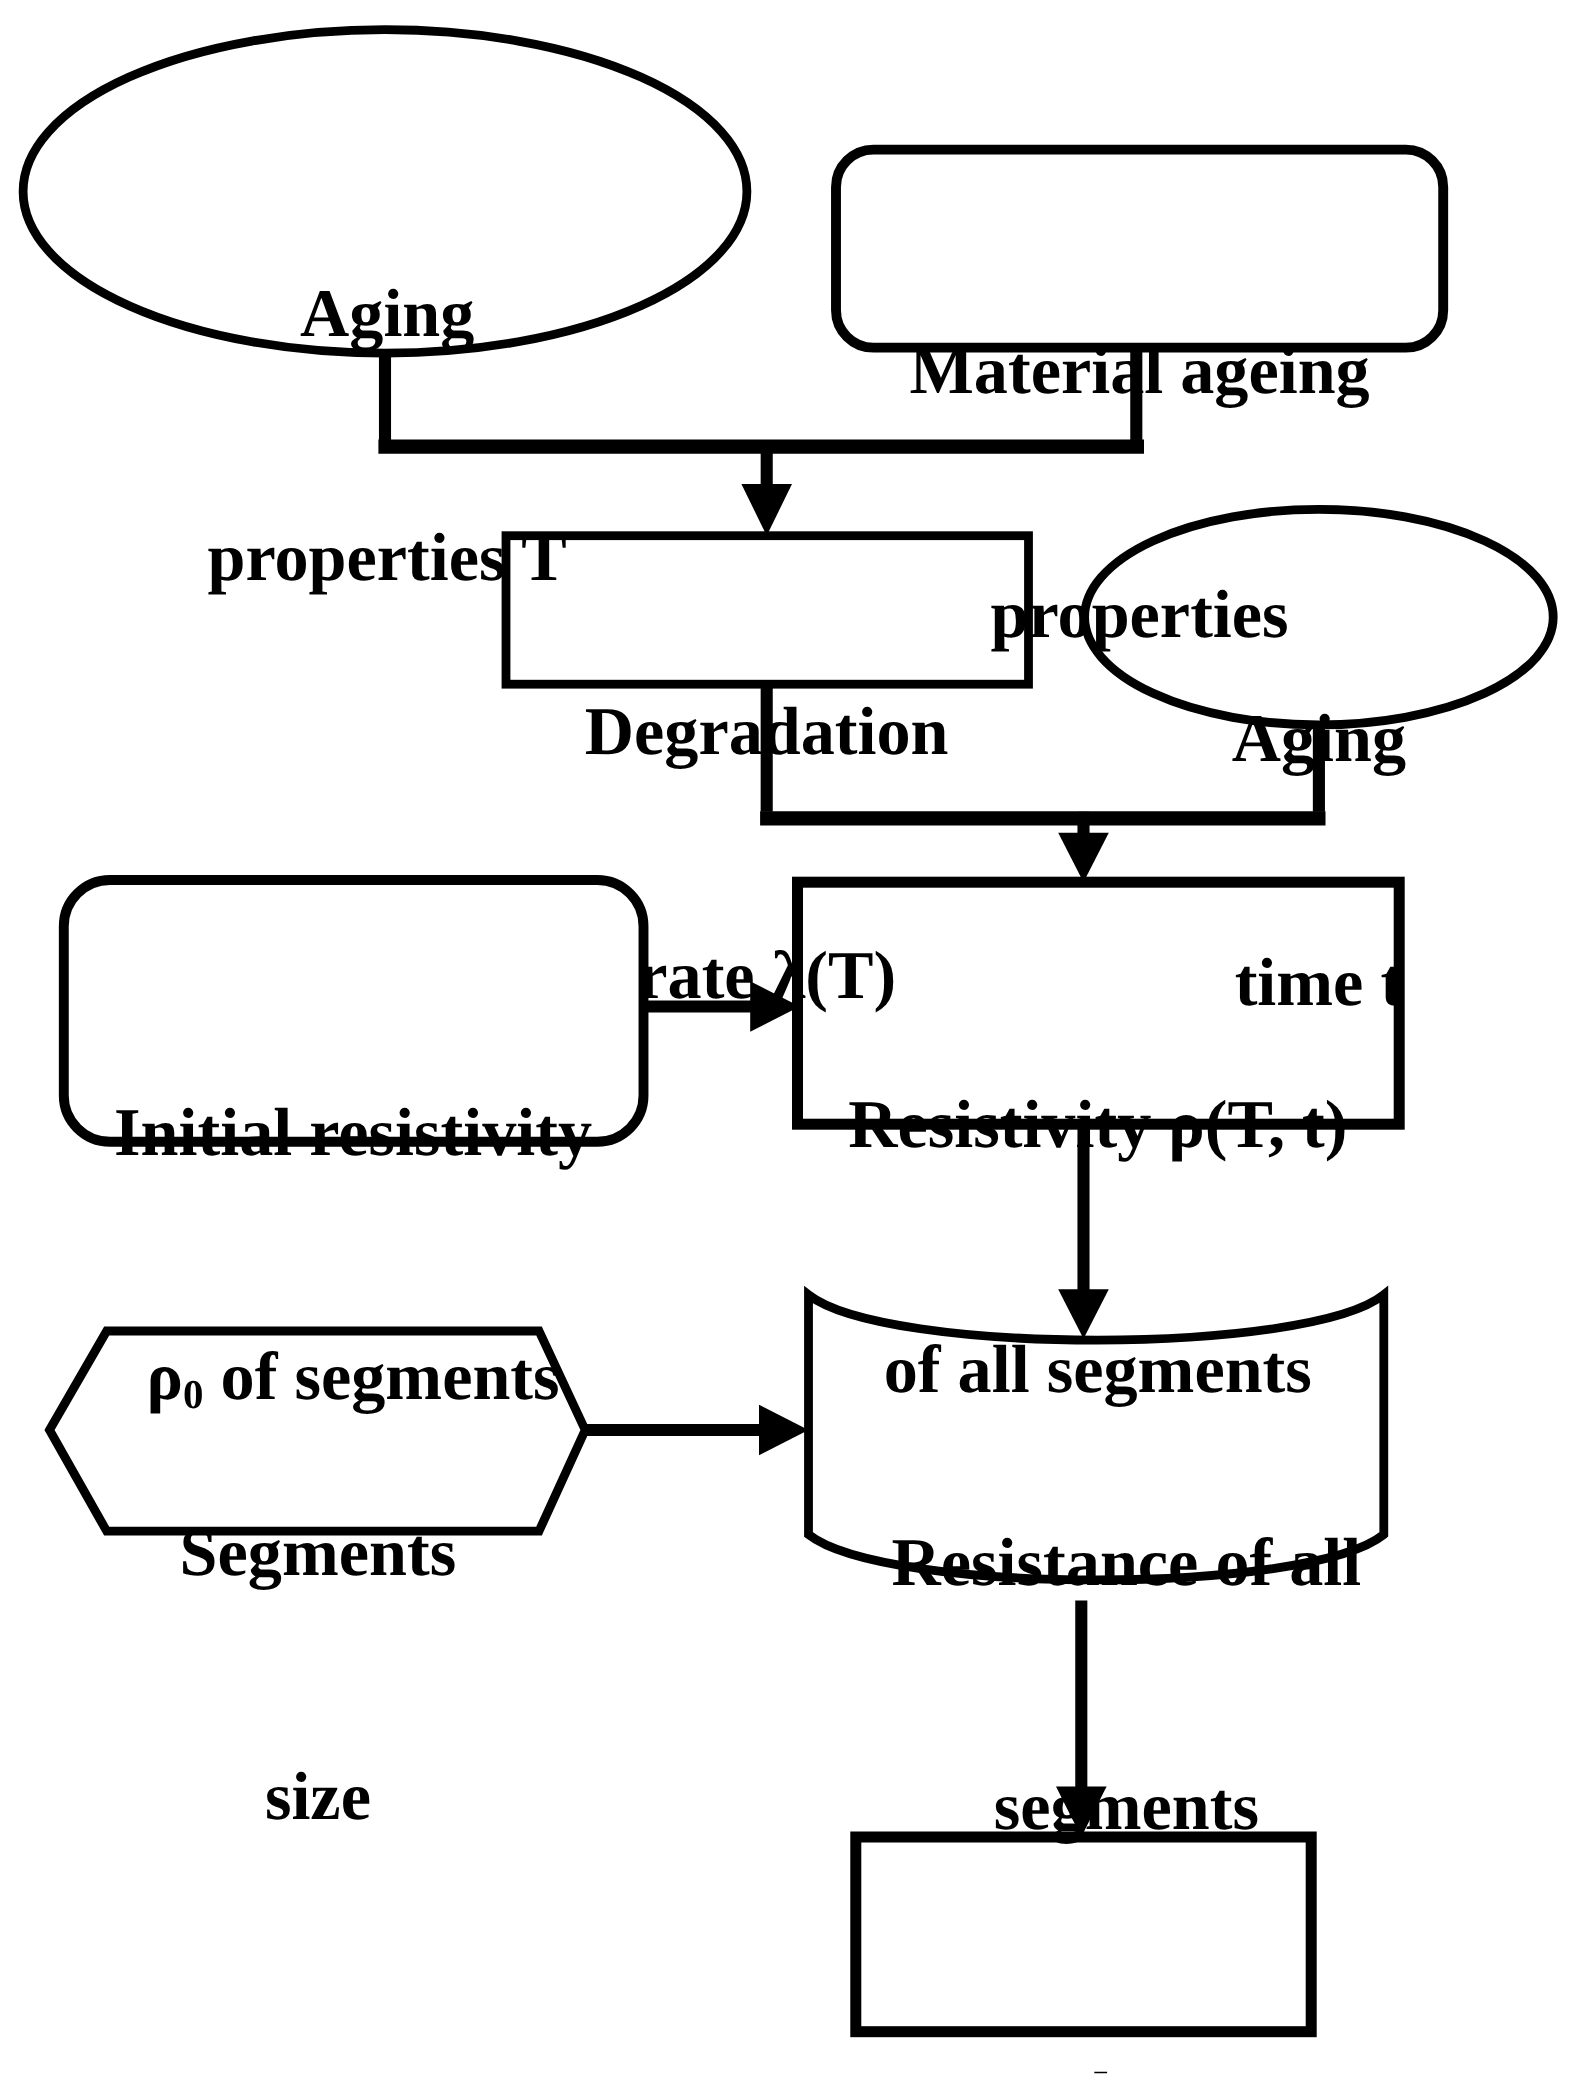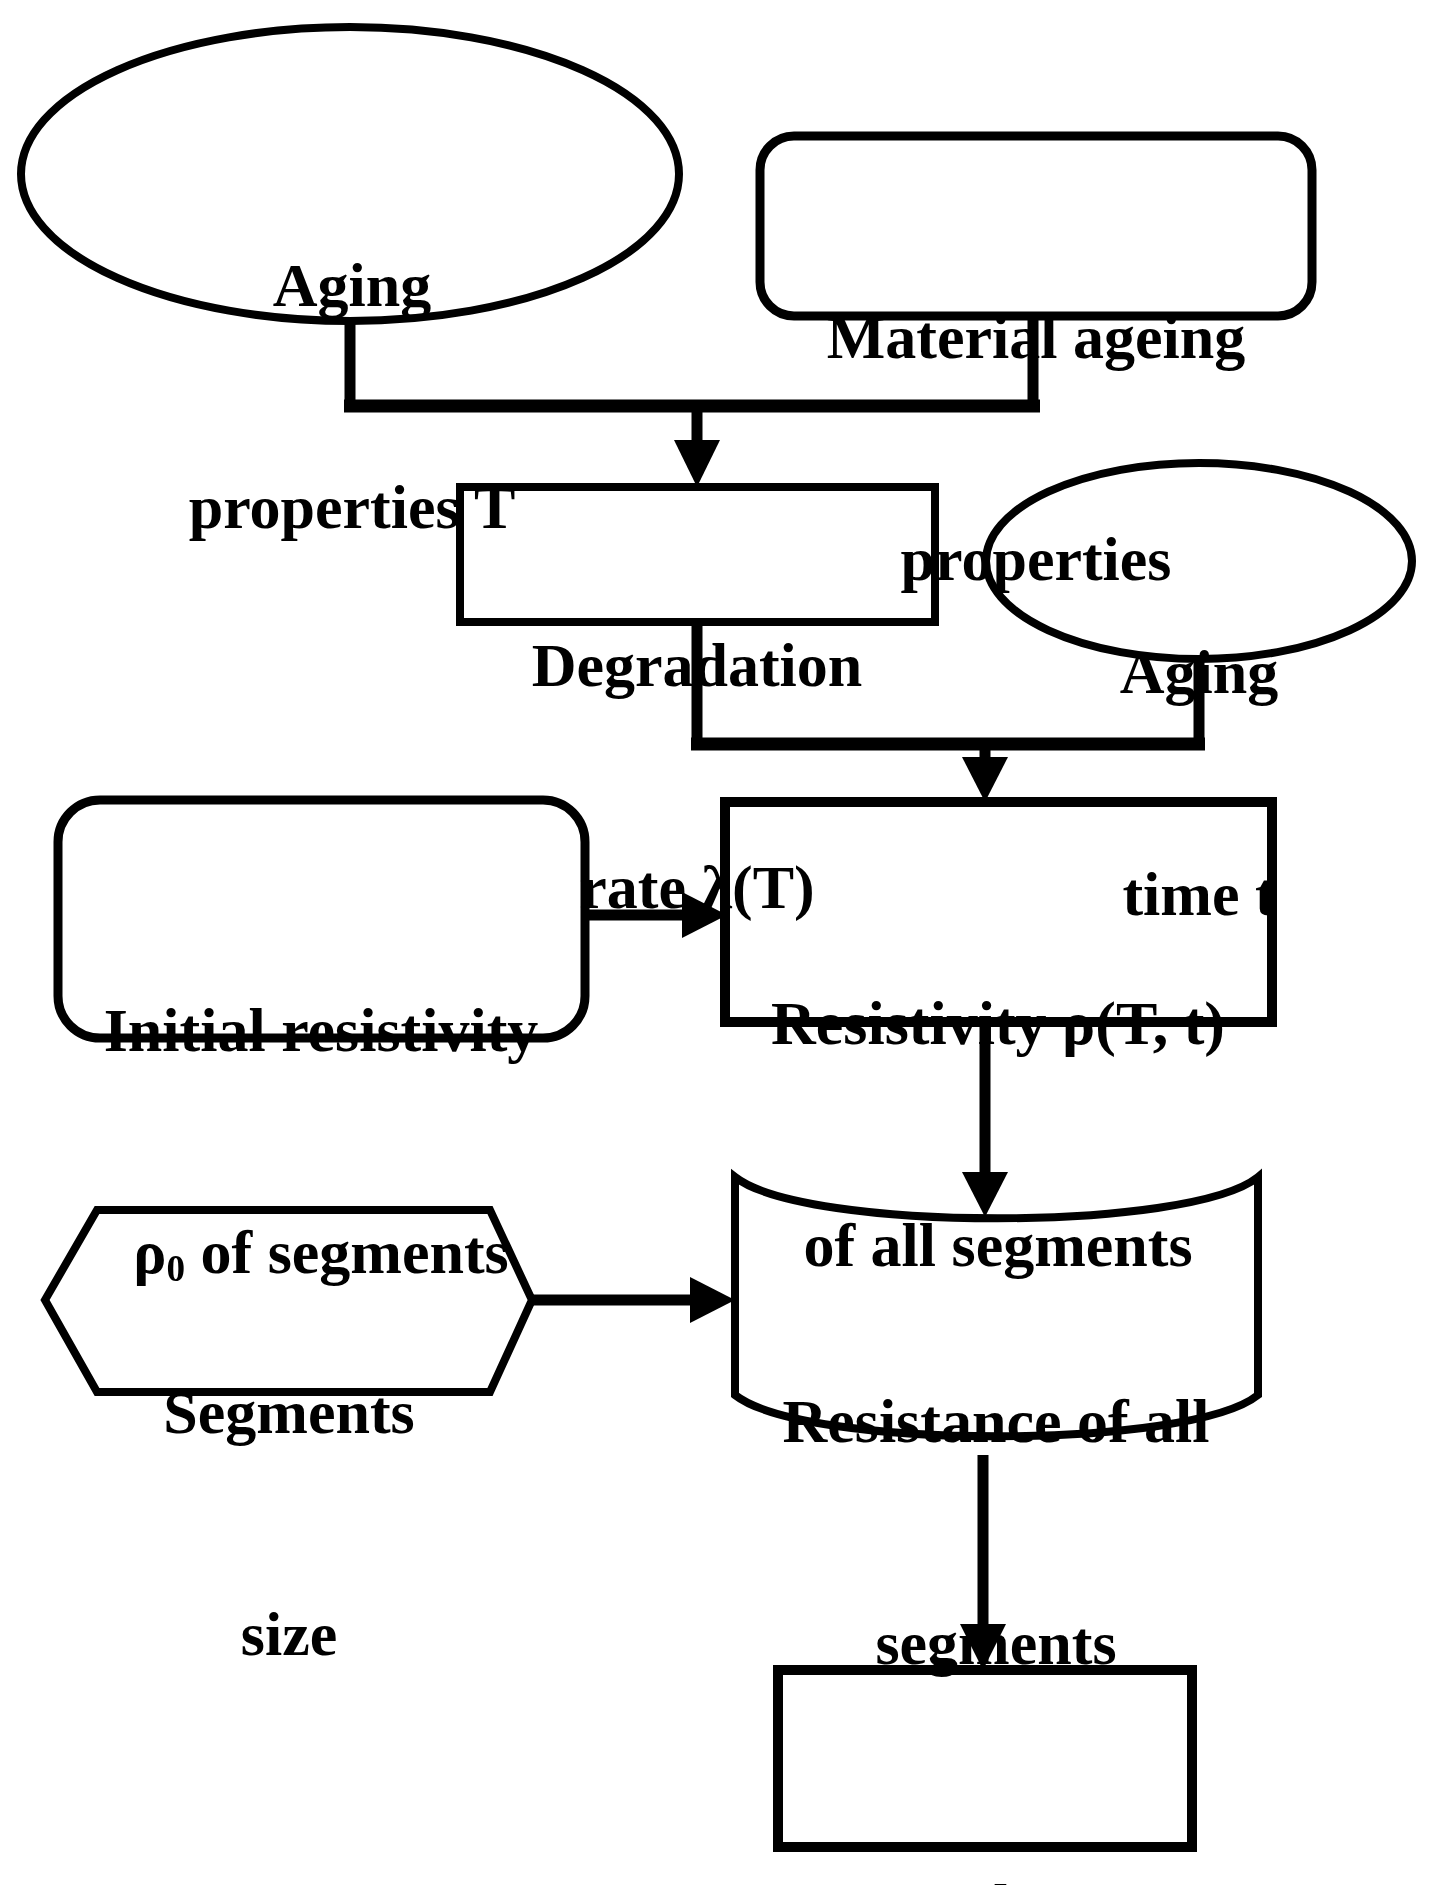--- a/index.html
+++ b/index.html
@@ -158,21 +158,21 @@
   <div class="label" style="left:998px; top:838px;">
     <div>Resistivity ρ(T, t)</div>
     <div>of all segments</div>
   </div>
 
   <div class="label" style="left:289px; top:1227px;">
     <div>Segments</div>
     <div>size</div>
   </div>
 
-  <div class="label" style="left:996px; top:1236px;">
+  <div class="label" style="left:1024px; top:1236px;">
     <div>Resistance of all</div>
     <div>segments</div>
   </div>
 
   <div class="label" style="left:985px; top:1721px;">
     <div>Total IR</div>
   </div>
 
 </div>
 

